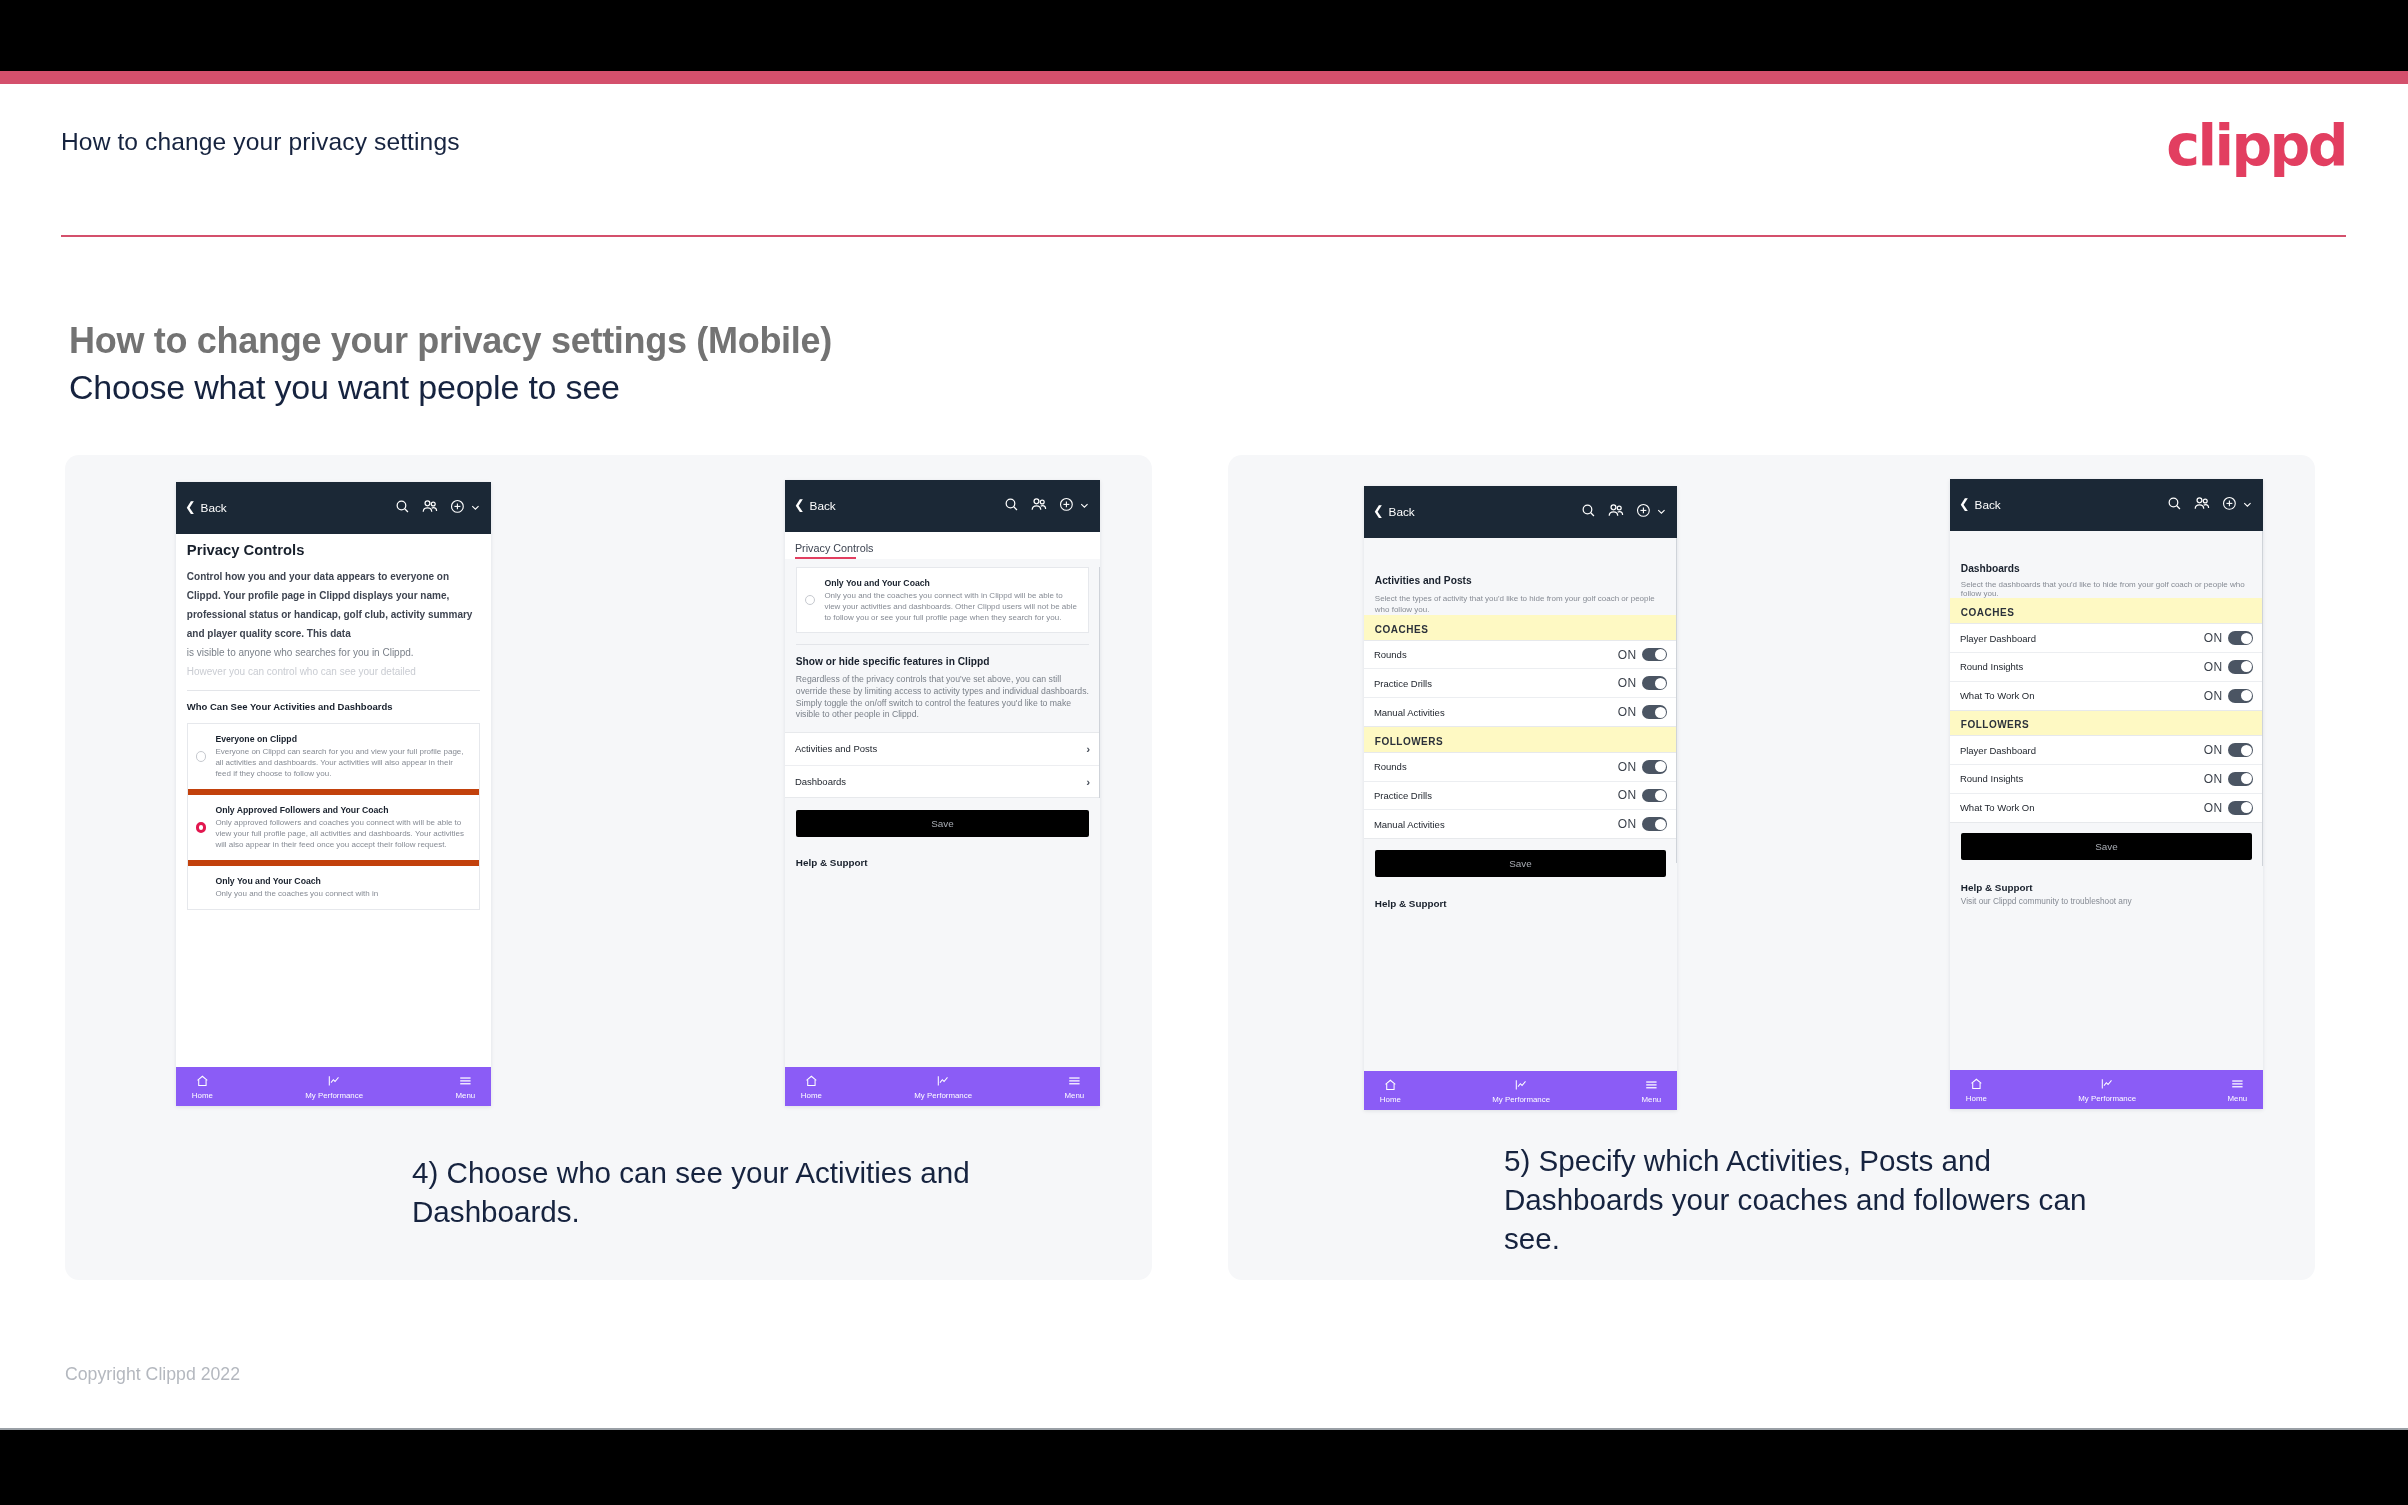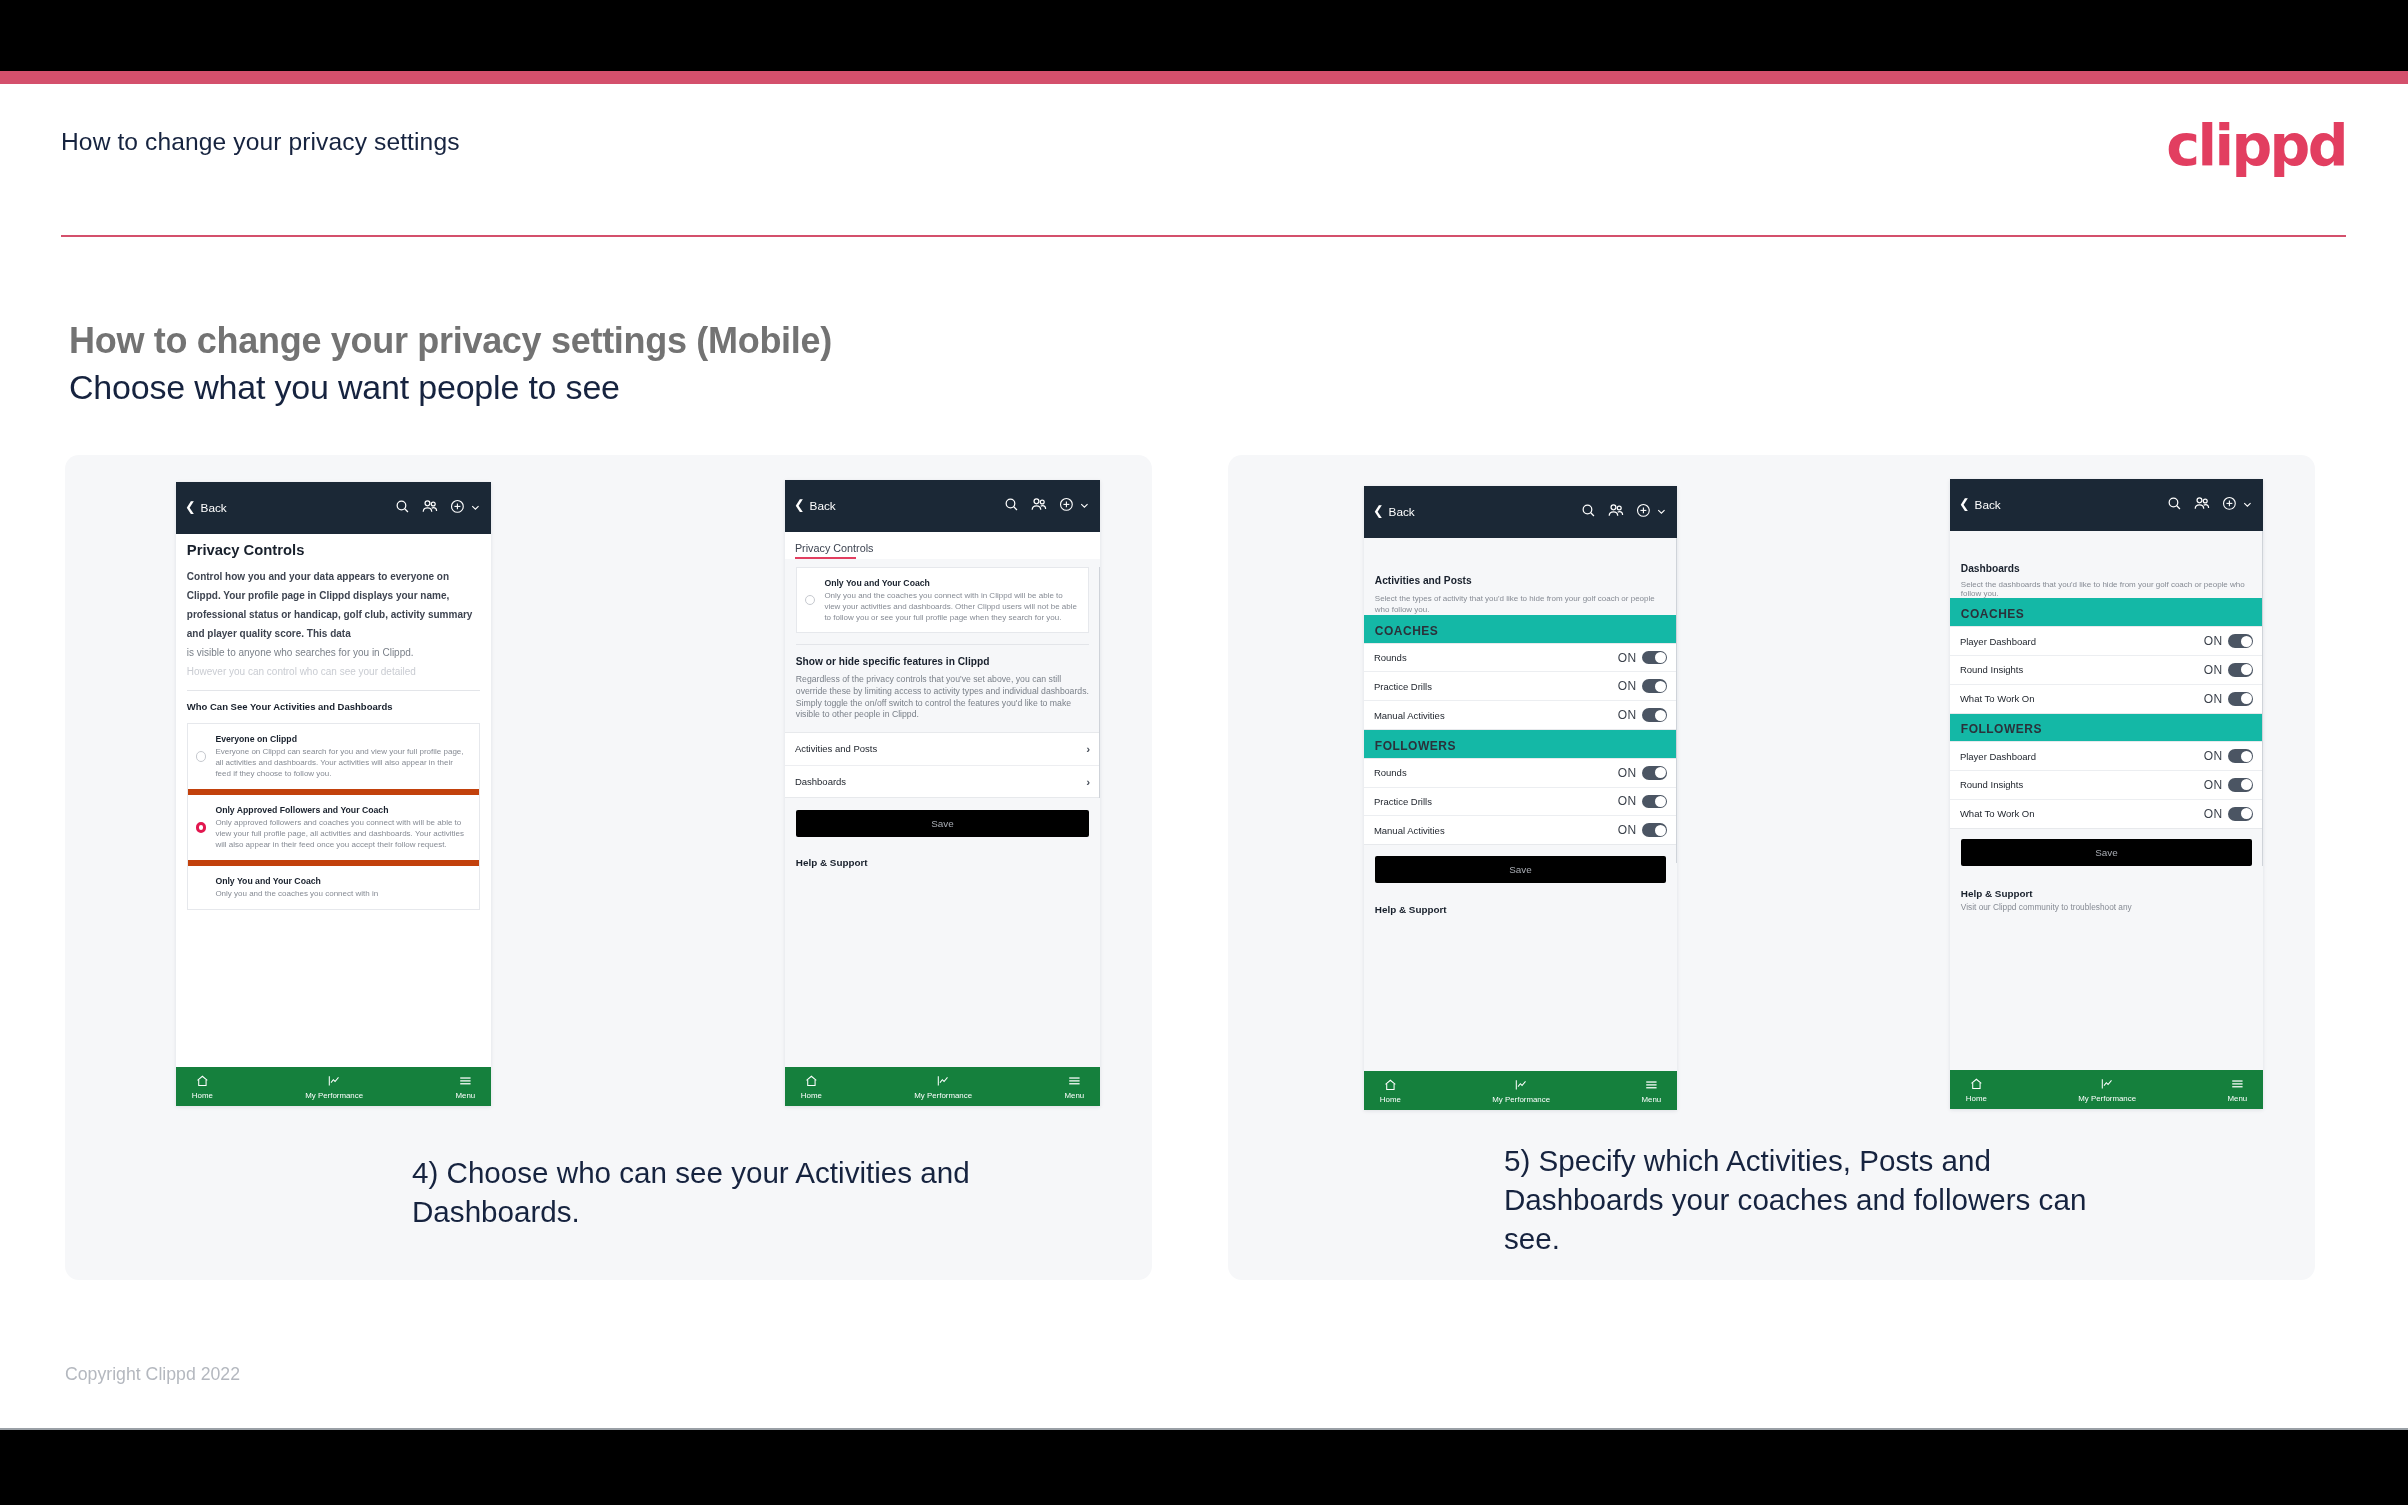--- a/index.html
+++ b/index.html
@@ -116,28 +116,28 @@
     padding:6.9px 9.9px; font-size:9.5px; color:#22272f;
   }
   .toggle-row + .toggle-row { border-top:1px solid #eceef1; }
   .tg-label { flex:1; }
   .tg-on { font-size:12px; color:#3c424c; letter-spacing:0.4px; margin-right:4.9px; }
   .switch {
     width:25.6px; height:13.8px; border-radius:7.9px; background:#4b5563; position:relative; flex:0 0 auto;
   }
   .switch .knob { position:absolute; right:1.4px; top:1.4px; width:11px; height:11px; border-radius:50%; background:#fff; }
 
-  .grp-head { font-size:12px; font-weight:700; color:#2b313a; letter-spacing:0.5px; padding:5.9px 10.8px 4.9px 10.8px; background:#14b8a6; }
+  .grp-head { font-size:10px; font-weight:700; color:#2b313a; letter-spacing:0.5px; padding:5.9px 10.8px 4.9px 10.8px; background:#fef9c3; }
 
   .shaded { background:#f6f7f9; }
 
   
   .bottomnav {
     position:absolute; left:0; bottom:0; width:100%;
-    background:#15803d; display:flex; align-items:center; justify-content:space-between;
+    background:#8b5cf6; display:flex; align-items:center; justify-content:space-between;
     padding:6.9px 15.8px 5.9px 15.8px;
   }
   .bn-item { display:flex; flex-direction:column; align-items:center; color:#fff; gap:3px; }
   .bn-label { font-size:7.9px; }
 
   .scrollbar {
     position:absolute; right:0; width:1.5px; background:#cfd3d9;
   }
 
   .footer-copy {

